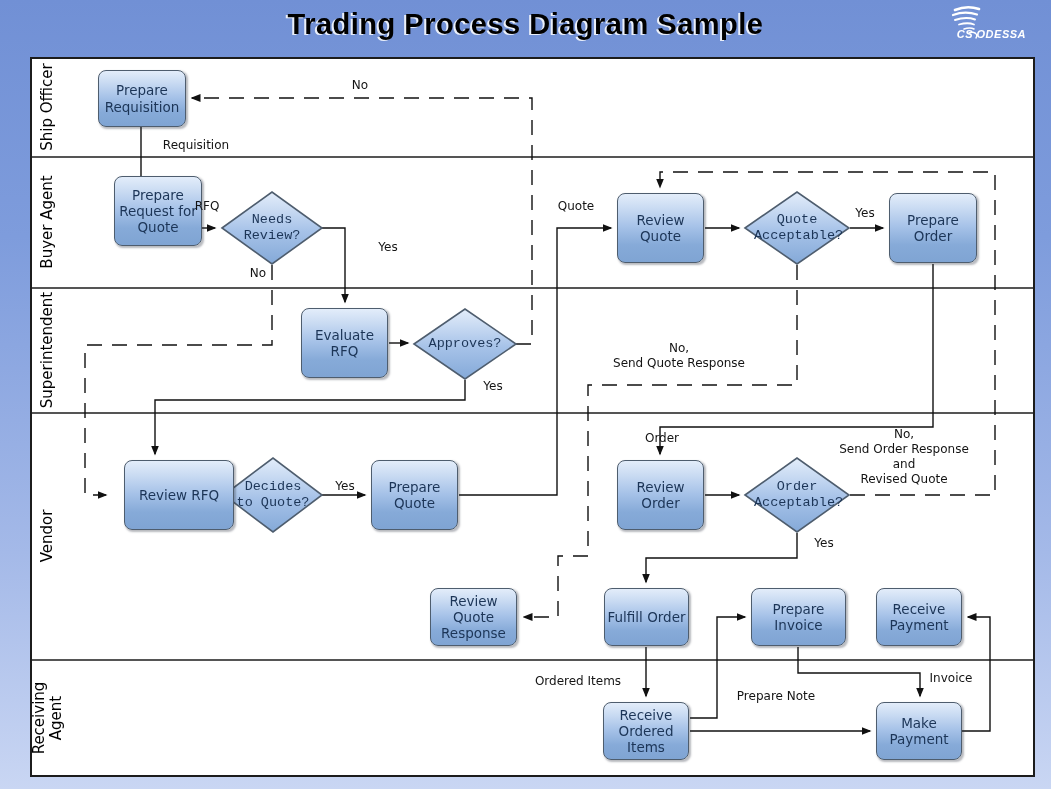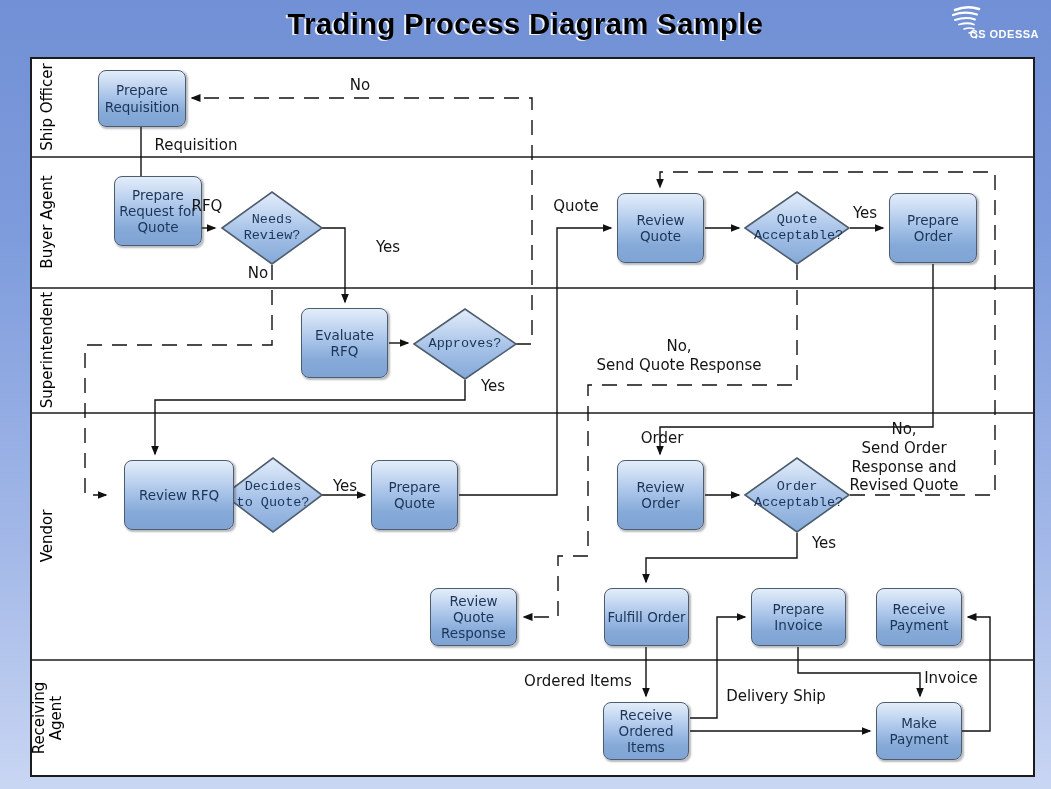--- a/index.html
+++ b/index.html
@@ -9,22 +9,22 @@
     background:linear-gradient(180deg,#7190d5 0%,#7e9cdc 30%,#a4b9e8 70%,#c9d6f3 100%);
   }
   .page-title{
     position:absolute;left:0;top:8px;width:100%;text-align:center;
     font-family:"Liberation Sans",sans-serif;font-weight:bold;font-size:29px;color:#000;
     text-shadow:-2px 1px 0 rgba(255,255,255,.85);
     letter-spacing:.5px;
   }
   .logo{position:absolute;right:10px;top:4px;width:100px;height:42px;color:#fff;}
   .logo-text{
-    position:absolute;right:2px;bottom:6px;font-family:"Liberation Sans",sans-serif;
-    font-weight:bold;font-size:11px;letter-spacing:.5px;color:#fff;
+    position:absolute;right:15px;bottom:6px;font-family:"Liberation Sans",sans-serif;
+    font-style:italic;font-weight:bold;font-size:11px;letter-spacing:.5px;color:#fff;
   }
   .canvas{
     position:absolute;left:30px;top:57px;width:1005px;height:720px;
     background:#fff;border:2px solid #1c1c1c;box-sizing:border-box;
   }
   .overlay{position:absolute;left:0;top:0;width:1051px;height:789px;}
   .lanelabel{
     position:absolute;transform:translate(-50%,-50%) rotate(-90deg);
     font-size:15px;color:#000;text-align:center;line-height:1.1;white-space:pre-line;
   }
@@ -35,21 +35,21 @@
     border:1.6px solid #4e5d6e;border-radius:8px;
     background:linear-gradient(180deg,#e3edfa 0%,#c8daf2 22%,#a6c2e8 48%,#86aad8 75%,#7fa4d3 100%);
     box-shadow:1.5px 1.5px 2px rgba(50,55,70,.35);
   }
   .dlabel{
     position:absolute;transform:translate(-50%,-50%);
     text-align:center;font-size:13.5px;line-height:1.15;color:#1c3557;font-family:Liberation Mono, monospace;
   }
   .elabel{
     position:absolute;transform:translate(-50%,-50%);
-    white-space:pre-line;text-align:center;font-size:15px;line-height:1.25;color:#141414;
+    white-space:pre-line;text-align:center;font-size:12px;line-height:1.25;color:#141414;
   }
 </style>
 </head>
 <body>
 
 <div class="page-title">Trading Process Diagram Sample</div>
 
 <div class="logo">
   <svg width="100" height="42" viewBox="0 0 100 42">
     <g stroke="#fff" fill="none" stroke-linecap="round">
@@ -161,14 +161,14 @@
 <div class="elabel" style="left:865px;top:213px;">Yes</div>
 <div class="elabel" style="left:679px;top:356px;">No,
 Send Quote Response</div>
 <div class="elabel" style="left:636px;top:438px;margin-left:26px;">Order</div>
 <div class="elabel" style="left:904px;top:457px;">No,
 Send Order Response and
 Revised Quote</div>
 <div class="elabel" style="left:345px;top:486px;">Yes</div>
 <div class="elabel" style="left:824px;top:543px;">Yes</div>
 <div class="elabel" style="left:578px;top:681px;">Ordered Items</div>
-<div class="elabel" style="left:776px;top:696px;">Delivery Ship</div>
+<div class="elabel" style="left:776px;top:696px;">Prepare Note</div>
 <div class="elabel" style="left:951px;top:678px;">Invoice</div>
 
 </body></html>

